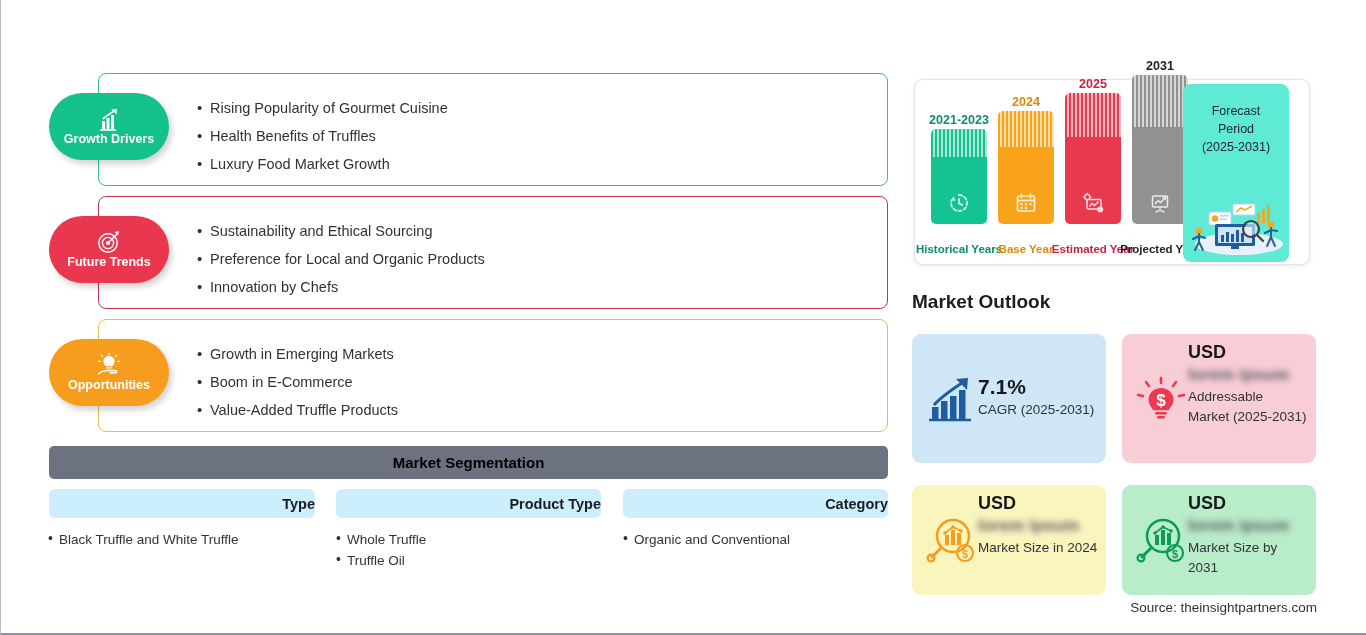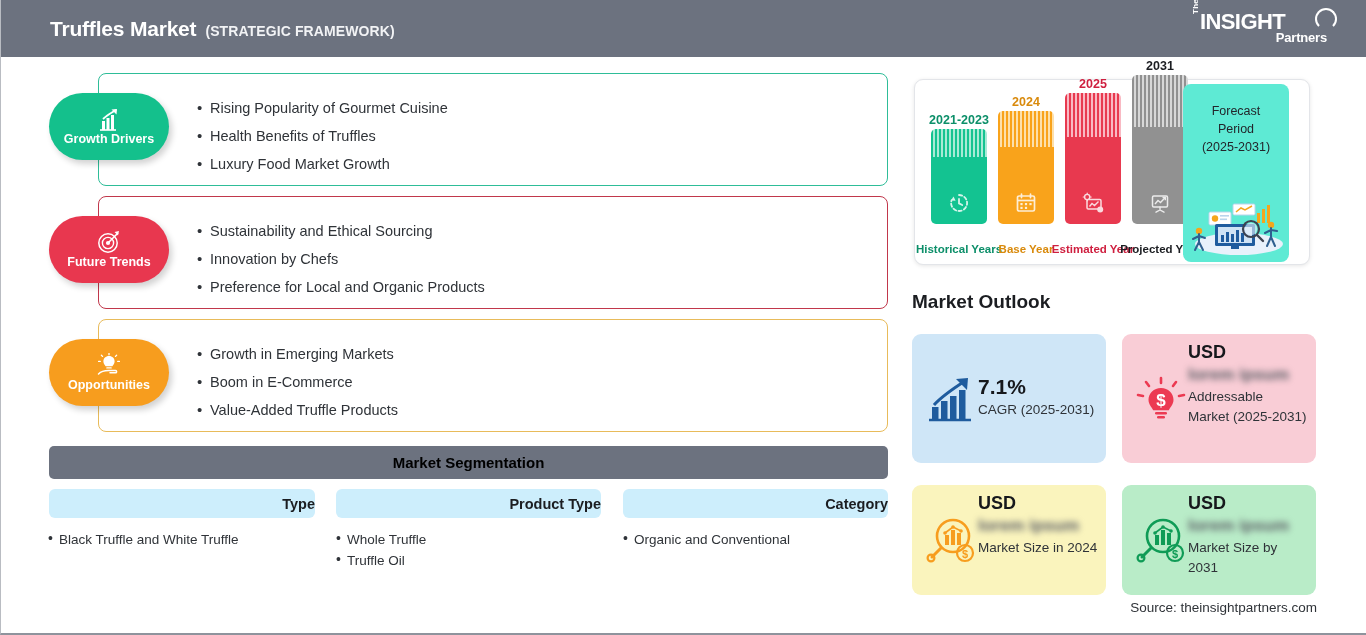--- a/index.html
+++ b/index.html
@@ -249,32 +249,20 @@
   .source {
     position: absolute; right: 49px; top: 600px;
     font-size: 13.5px; color: #2f3338;
   }
 </style>
 </head>
 <body>
 
 <div class="page">
 
-  <div class="header">
-    <div class="header-title-wrap">
-      <span class="header-title">Truffles Market</span>
-      <span class="header-sub">(STRATEGIC FRAMEWORK)</span>
-    </div>
-    <div class="logo">
-      <span class="logo-the">The</span>
-      <span class="logo-insight">INSIGHT</span>
-      <span class="logo-swoosh"></span>
-      <span class="logo-partners">Partners</span>
-    </div>
-  </div>
 
   <div class="driver-box b-growth"></div>
   <div class="driver-box b-trends"></div>
   <div class="driver-box b-opportunity"></div>
 
   <div class="driver-badge g-growth">
     <span class="bicon">
       <svg width="26" height="24" viewBox="0 0 26 24">
         <path d="M6 23 L6 14 L9 14 L9 23 Z" fill="#fff"></path>
         <path d="M10.5 23 L10.5 11 L13.5 11 L13.5 23 Z" fill="#fff"></path>
@@ -312,22 +300,22 @@
     <span class="blabel">Opportunities</span>
   </div>
 
   <ul class="driver-list l-growth">
     <li>Rising Popularity of Gourmet Cuisine</li>
     <li>Health Benefits of Truffles</li>
     <li>Luxury Food Market Growth</li>
   </ul>
   <ul class="driver-list l-trends">
     <li>Sustainability and Ethical Sourcing</li>
+    <li>Preference for Local and Organic Products</li>
     <li>Innovation by Chefs</li>
-    <li>Preference for Local and Organic Products</li>
   </ul>
   <ul class="driver-list l-opportunity">
     <li>Growth in Emerging Markets</li>
     <li>Boom in E-Commerce</li>
     <li>Value-Added Truffle Products</li>
   </ul>
 
   <div class="seg-header">
     <span>Market Segmentation</span>
   </div>

